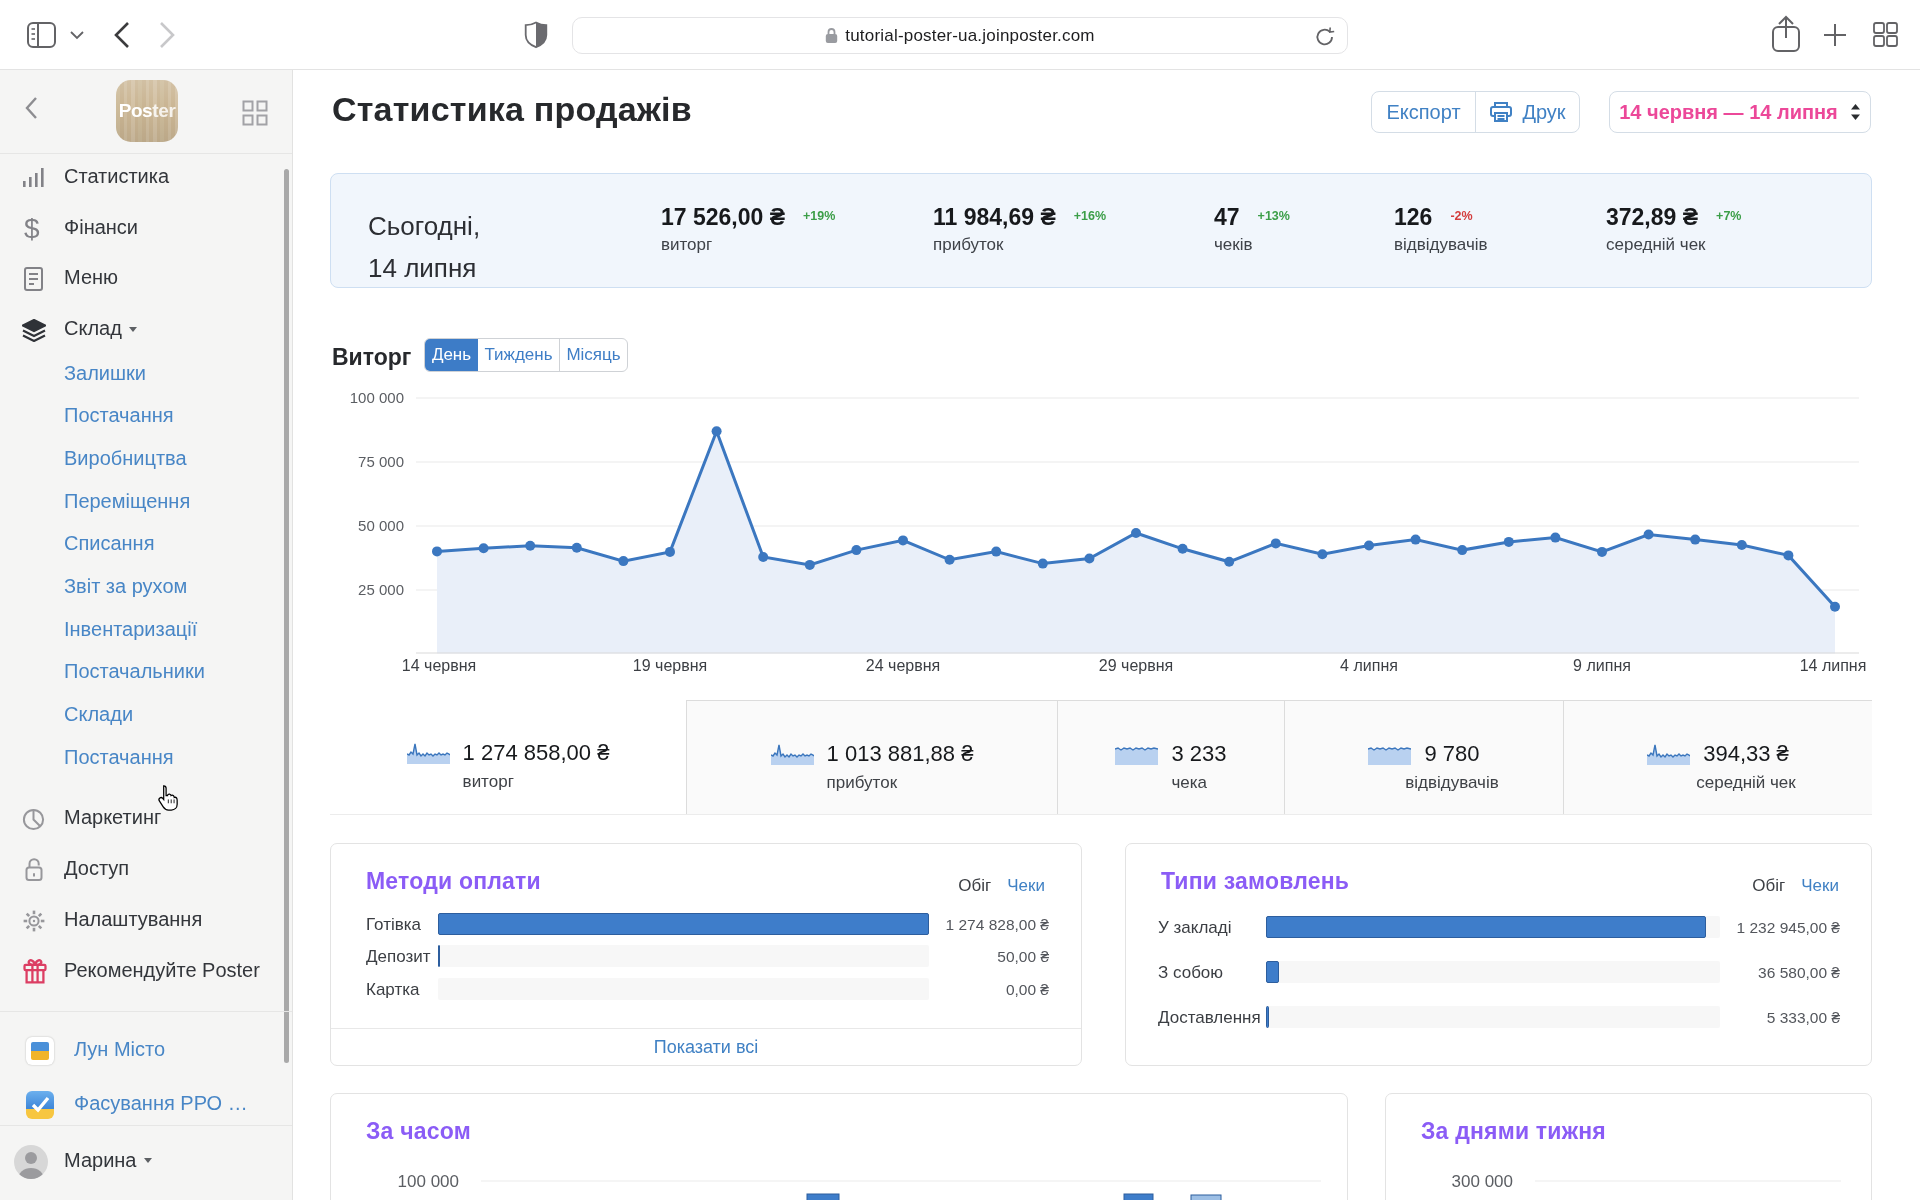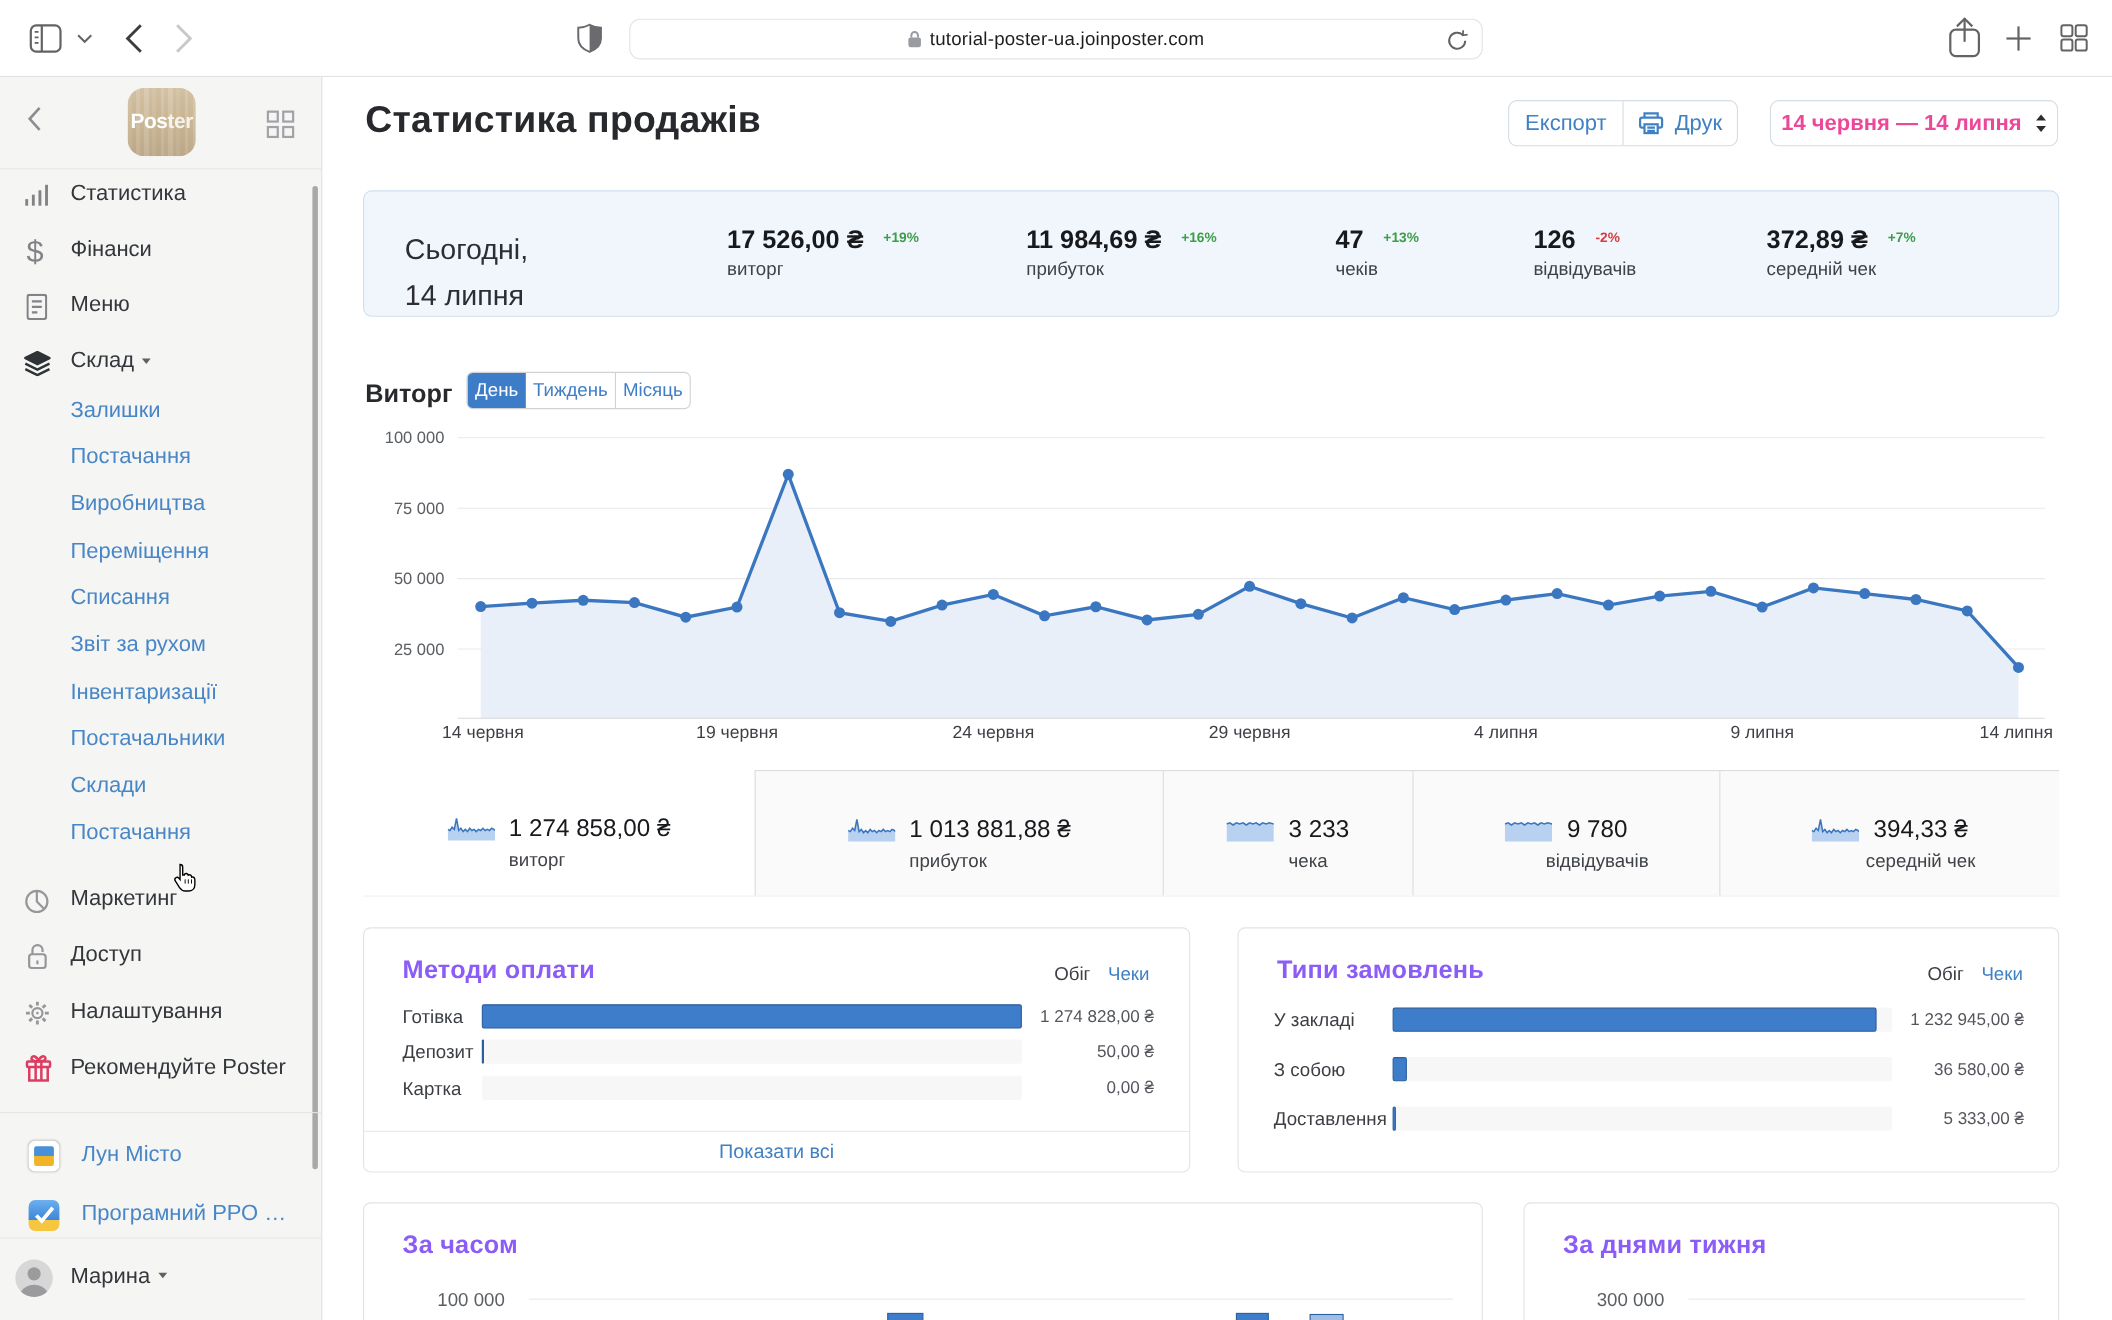--- a/index.html
+++ b/index.html
@@ -205,21 +205,21 @@
       <div style="position:absolute;left:5px;top:5px;width:18px;height:9px;background:#4a90d9;border-radius:2px 2px 0 0"></div>
       <div style="position:absolute;left:5px;top:14px;width:18px;height:9px;background:#f0b429;border-radius:0 0 2px 2px"></div>
     </div>
   <div class="msub" style="left:74px;top:968px">Лун Місто</div>
 
   <div style="position:absolute;left:26px;top:1021px;width:28px;height:28px;border-radius:6px;background:linear-gradient(180deg,#6cb0ee 0%,#3f87d9 62%,#3f87d9 66%,#f7c640 66%,#f7c640 100%);overflow:hidden">
       <svg width="28" height="28" viewBox="0 0 28 28" style="position:absolute;left:0;top:0">
         <path d="M7 14 L12 19 L22 7" fill="none" stroke="#fff" stroke-width="3.4"></path>
       </svg>
     </div>
-  <div class="msub" style="left:74px;top:1022px">Програмний РРО …</div>
+  <div class="msub" style="left:74px;top:1022px">Фасування РРО …</div>
 
   <div class="sbdiv" style="top:1055px"></div>
 
   <div style="position:absolute;left:14px;top:1075px;width:34px;height:34px;border-radius:50%;background:#d7d7d7;overflow:hidden"><svg width="34" height="34" viewBox="0 0 34 34">
         <circle cx="17" cy="13" r="6" fill="#9b9b9e"></circle>
         <path d="M4 34 a13 11 0 0 1 26 0 z" fill="#9b9b9e"></path>
       </svg></div>
   <div class="mitem" style="top:1079px">Марина<span style="display:inline-block;margin-left:8px;vertical-align:4px;width:0;height:0;border-left:4.5px solid transparent;border-right:4.5px solid transparent;border-top:5.5px solid #5d6064"></span></div>
 
   <svg style="position:absolute;left:156px;top:714px" width="25" height="27" viewBox="0 0 26 28">

